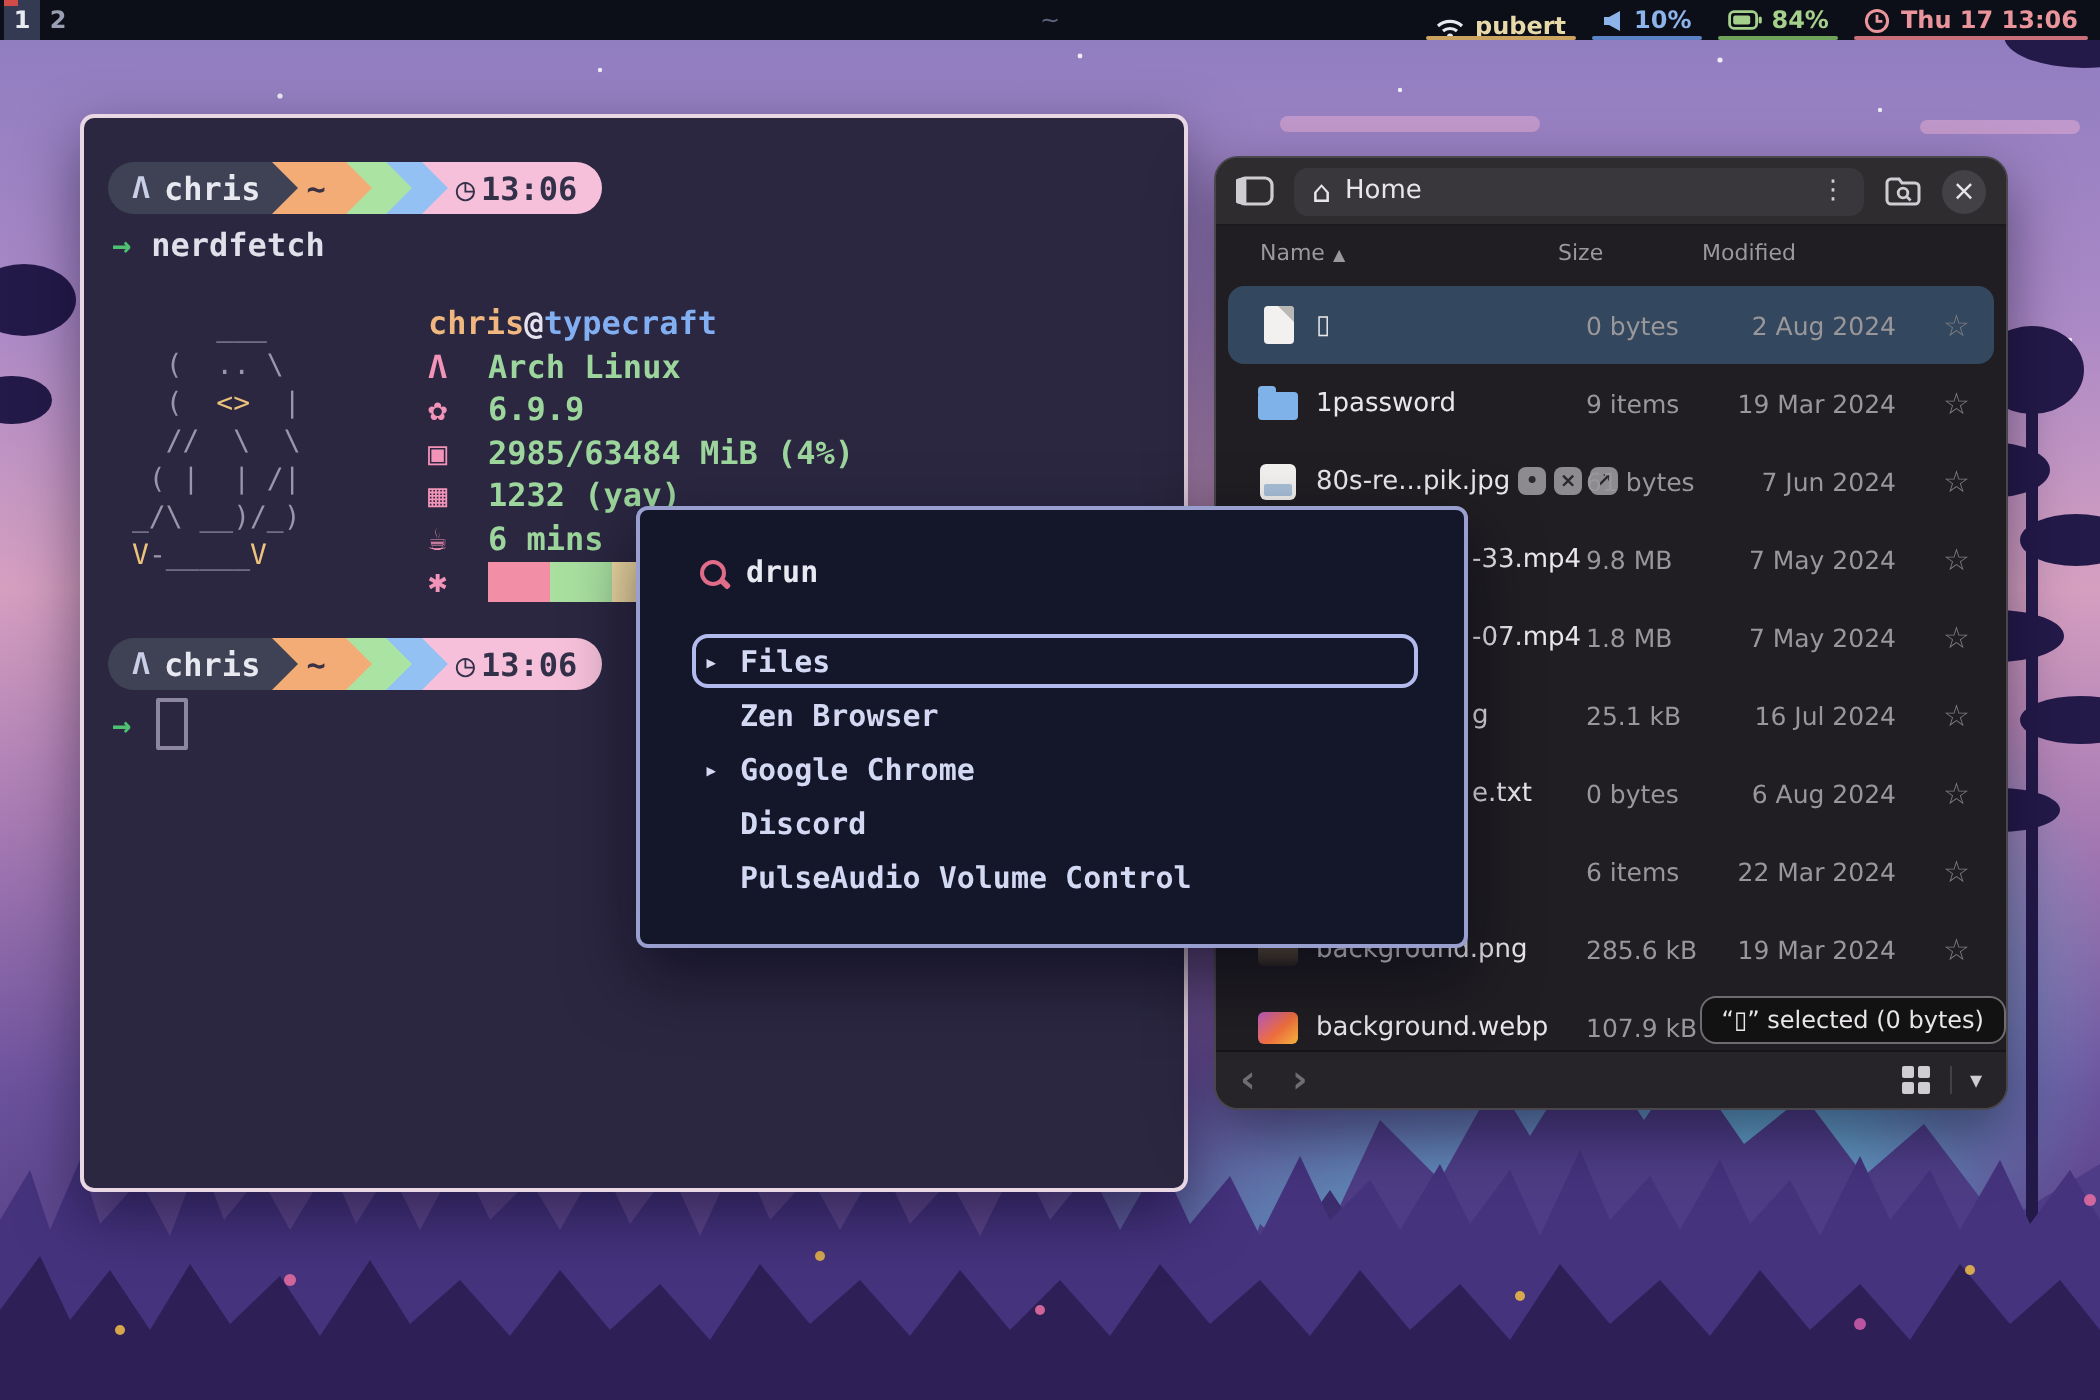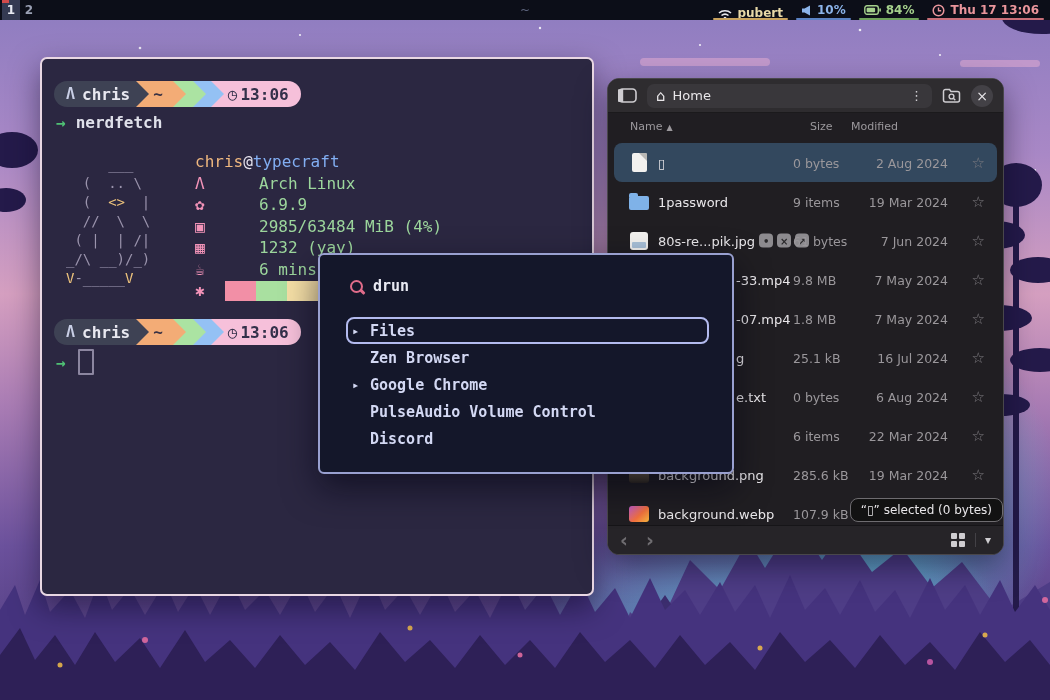--- a/index.html
+++ b/index.html
@@ -33,24 +33,24 @@
   .promptline{position:absolute;left:12px;display:flex;height:26px;align-items:stretch;font-size:16px;font-weight:bold;}
   .seg{display:flex;align-items:center;}
   .seg-user{background:#3e4254;color:#e8e8f0;border-radius:13px 0 0 13px;padding:0 6px 0 12px;gap:7px;}
   .seg-user .oslogo{color:#c9cfe6;font-size:15px;}
   .seg-dir{background:#f3ac76;color:#3a3244;padding:0 10px 0 4px;}
   .seg-time{background:#f6c0da;color:#33304a;border-radius:0 13px 13px 0;padding:0 12px 0 4px;gap:3px;}
   .cmdline{position:absolute;left:14px;font-size:16px;font-weight:bold;display:flex;gap:10px;align-items:center;}
   .cmd-arrow{color:#4fc074;}
   #ascii-art{position:absolute;left:24px;top:96px;font-size:14px;line-height:19px;color:#9b94ad;white-space:pre;}
   #ascii-art .y{color:#ecc27c;}
-  #fetch-info{position:absolute;left:153px;top:92px;font-size:16px;line-height:21.5px;font-weight:normal;}
+  #fetch-info{position:absolute;left:172px;top:92px;font-size:16px;line-height:21.5px;font-weight:bold;}
   .fi-user{color:#f0b87f;} .fi-at{color:#e6e3ee;} .fi-host{color:#82aef2;}
   .f-row .f-icon{display:inline-block;width:30px;color:#f293b8;}
-  .f-row .f-val{color:#9cd69c;margin-left:34px;}
+  .f-row .f-val{color:#9cd69c;}
   #swatches{margin-top:4px;margin-left:30px;display:flex;}
   #swatches span{width:31px;height:20px;display:inline-block;}
   .cursor{display:inline-block;width:12px;height:22px;border:2px solid #8c86a0;border-radius:1px;margin-left:2px;}
 
   
   #launcher{position:absolute;left:318px;top:253px;width:412px;height:217px;background:#14172a;
     border:2px solid #99a0d0;border-radius:6px;z-index:20;box-shadow:0 14px 34px rgba(5,5,20,.6);
     font-family:"DejaVu Sans Mono","Liberation Mono",monospace;}
   #l-search{position:absolute;left:30px;top:22px;display:flex;align-items:center;gap:10px;color:#e8e9f2;font-size:15px;font-weight:bold;}
   .mag{position:relative;width:9px;height:9px;border:2px solid #e06c8a;border-radius:50%;}
@@ -69,21 +69,21 @@
     display:flex;align-items:center;padding:0 10px;box-sizing:border-box;border-bottom:1px solid #1b1a1c;}
   #f-pill{flex:1;height:24px;background:#39373b;border-radius:7px;margin:0 10px;display:flex;align-items:center;
     padding:0 9px;gap:7px;font-size:13px;color:#e8e6e9;}
   #f-pill .spacer{flex:1;}
   .kebab{color:#cfcdd1;font-size:13px;}
   #f-close{width:22px;height:22px;border-radius:50%;background:#434146;display:flex;align-items:center;justify-content:center;
     color:#e8e6e9;font-size:14px;margin-left:10px;}
   #f-cols{position:absolute;top:34px;left:0;right:0;height:26px;font-size:11px;color:#9b989c;}
   #f-cols .c-name{position:absolute;left:22px;top:7px;} 
   #f-cols .c-sort{font-size:8px;margin-left:4px;}
-  #f-cols .c-size{position:absolute;left:202px;top:7px;}
+  #f-cols .c-size{position:absolute;left:171px;top:7px;}
   #f-cols .c-mod{position:absolute;left:243px;top:7px;}
   #f-list{position:absolute;top:58px;left:0;right:0;bottom:29px;overflow:hidden;padding-top:6px;}
   .f-frow{position:relative;height:39px;margin:0 6px;border-radius:8px;}
   .f-frow.sel{background:#33485e;}
   .fr-icon{position:absolute;left:14px;top:50%;transform:translateY(-50%);width:22px;height:22px;display:flex;align-items:center;justify-content:center;}
   .fr-name{position:absolute;left:44px;top:50%;transform:translateY(-50%);font-size:13px;color:#e9e7ea;white-space:nowrap;display:flex;align-items:center;gap:4px;}
   .f-frow.covered .fr-name{left:122px;}
   .fr-size{position:absolute;left:179px;top:50%;transform:translateY(-50%);font-size:12.5px;color:#9a979b;}
   .fr-date{position:absolute;right:49px;top:50%;transform:translateY(-50%);font-size:12.5px;color:#9a979b;}
   .fr-star{position:absolute;right:12px;top:50%;transform:translateY(-50%);font-size:15px;color:#7e7c80;}
@@ -490,22 +490,22 @@
         <div class="l-item">
           <span class="l-arrow"></span>
           <span>Zen Browser</span>
         </div>
         <div class="l-item">
           <span class="l-arrow">▸</span>
           <span>Google Chrome</span>
         </div>
         <div class="l-item">
           <span class="l-arrow"></span>
-          <span>PulseAudio Volume Control</span>
+          <span>Discord</span>
         </div>
         <div class="l-item">
           <span class="l-arrow"></span>
-          <span>Discord</span>
+          <span>PulseAudio Volume Control</span>
         </div>
       </div>
   </div>
 
 </div>
 
 </body></html>

